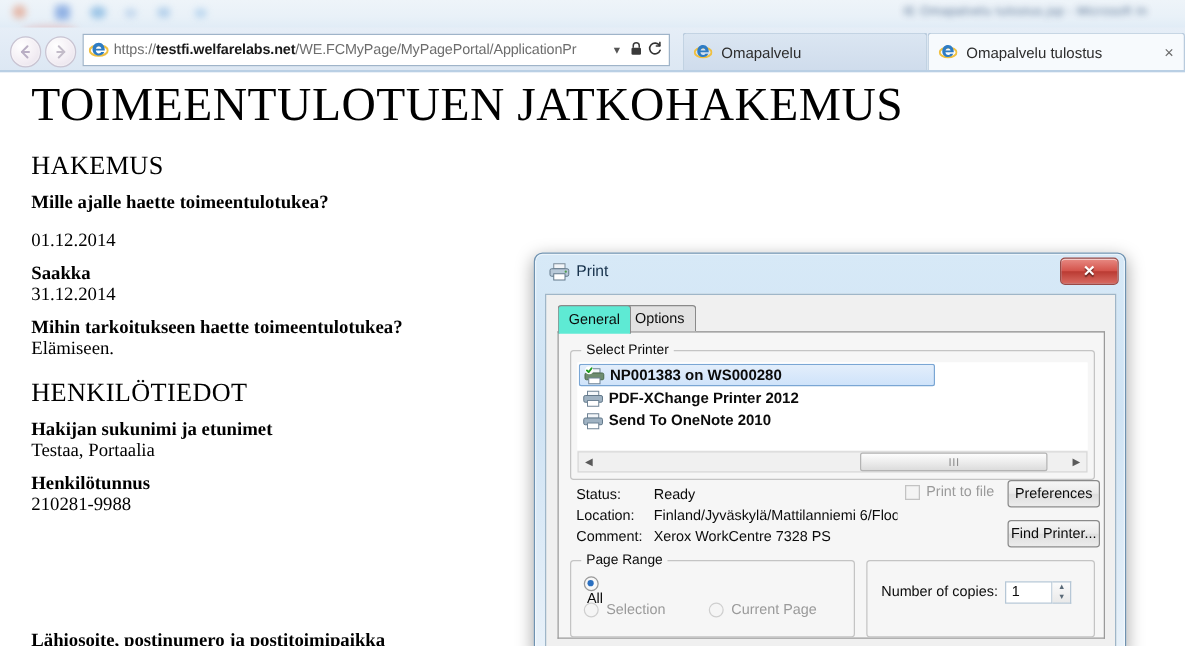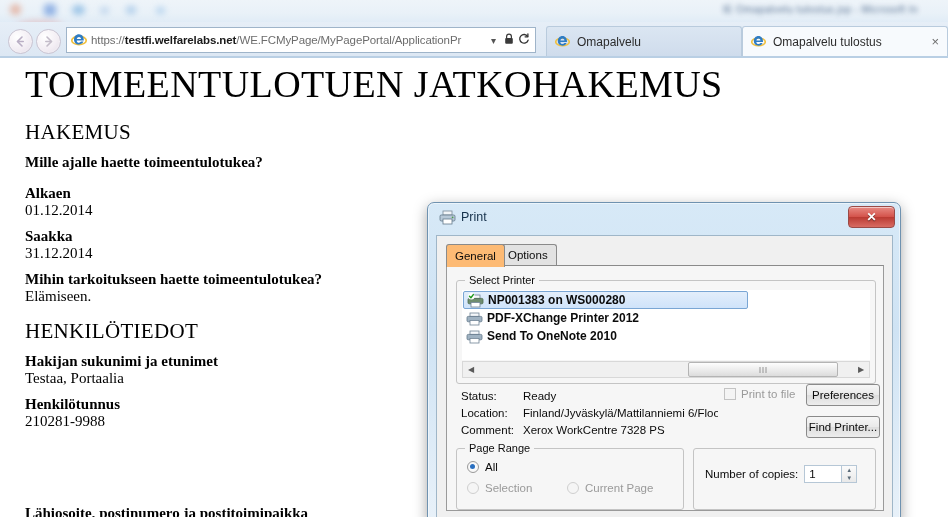--- a/index.html
+++ b/index.html
@@ -260,21 +260,21 @@
     box-sizing: border-box;
     display: flex; align-items: center; justify-content: center;
     padding: 0 8px;
     font-size: 11.5px;
     border: 1px solid #8a8a8a;
     border-bottom: none;
     border-radius: 3px 3px 0 0;
   }
   #dtab-0 {
     left: 9px;
-    background: #fdba74;
+    background: #5eead4;
     z-index: 3;
     height: 23px;
     border-color: #8a8a8a;
   }
   #dtab-1 {
     left: 62px;
     background: #e2e2e2;
     z-index: 2;
   }
   #dtab-panel {
@@ -441,21 +441,21 @@
     width: 5px; height: 5px;
     border-radius: 50%;
     background: #2a6fc0;
   }
   .radio.disabled {
     border-color: #cfcfcf;
     background: #f5f5f5;
   }
   .dim { color: #9a9a9a; }
 
-  #rr-all { left: 10px; top: 12px; }
+  #rr-all { left: 10px; top: 12px; flex-direction: column; }
   #rr-selection { left: 10px; top: 33px; }
   #rr-current { left: 110px; top: 33px; }
 
   #copies-row {
     position: absolute;
     left: 11px; top: 16px;
     display: flex;
     align-items: center;
     font-size: 11.5px;
   }
@@ -564,21 +564,20 @@
 
   <div id="doc-title">TOIMEENTULOTUEN JATKOHAKEMUS</div>
 
   <div id="doc-body">
 
     <div class="sec-head">HAKEMUS</div>
 
     <p class="q">Mille ajalle haette toimeentulotukea?</p>
     <div class="gap"></div>
 
-    <p class="q">Alkaen</p>
     <p class="a">01.12.2014</p>
     <div class="gap-sm"></div>
 
     <p class="q">Saakka</p>
     <p class="a">31.12.2014</p>
     <div class="gap-sm"></div>
 
     <p class="q">Mihin tarkoitukseen haette toimeentulotukea?</p>
     <p class="a">Elämiseen.</p>
     <div class="gap"></div>

